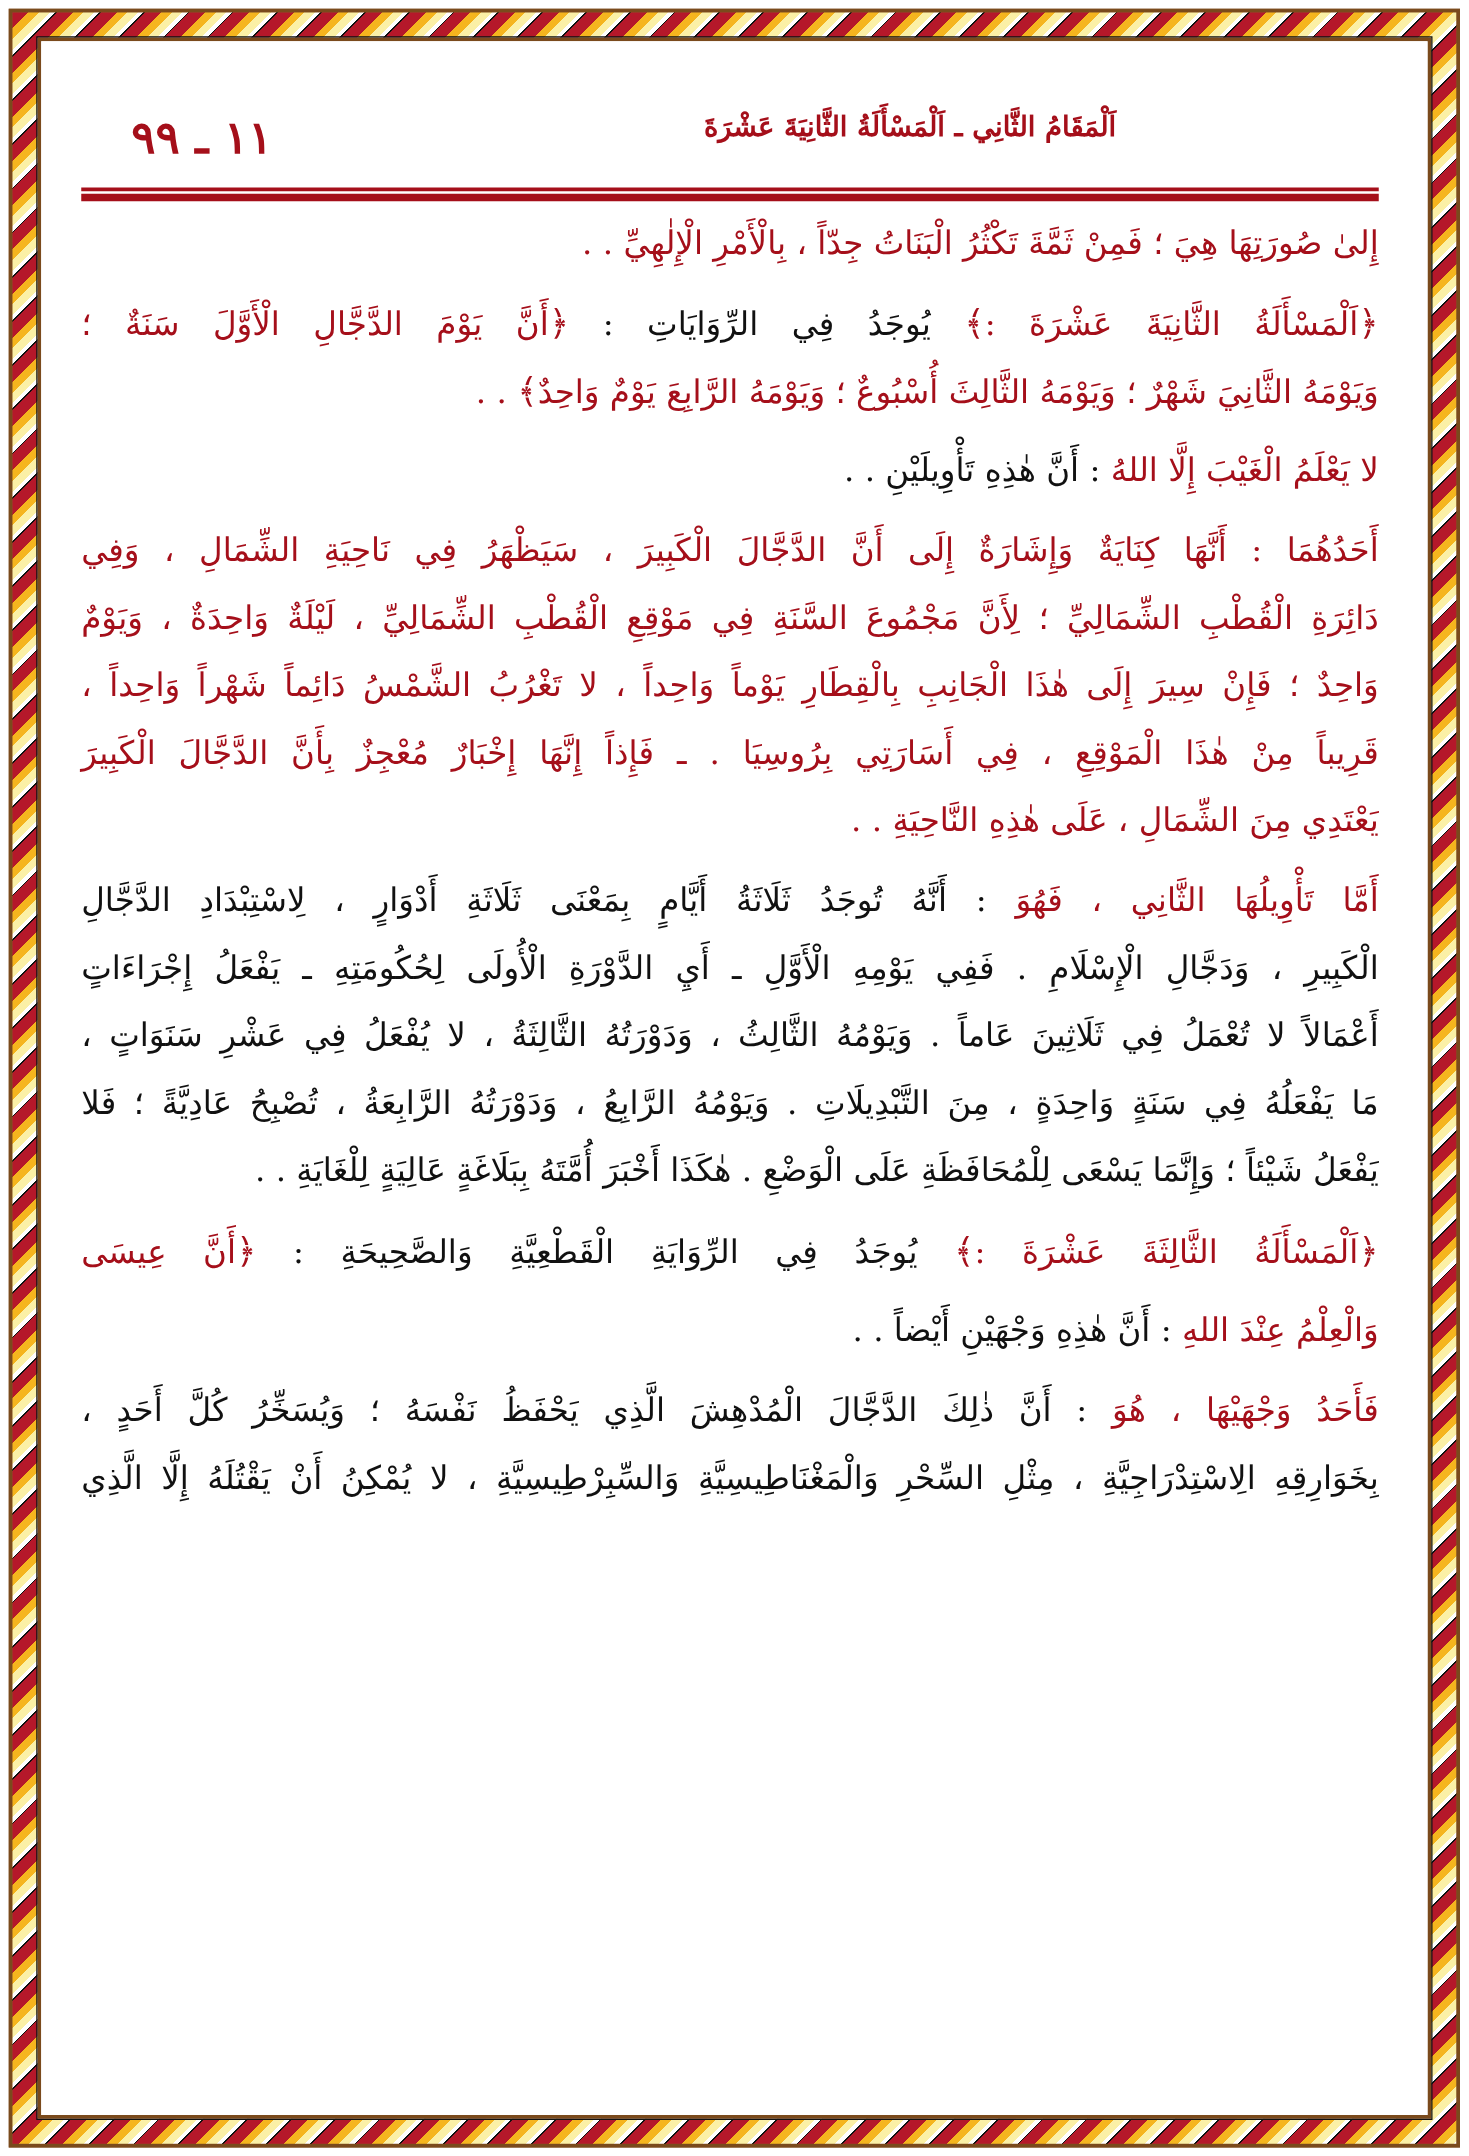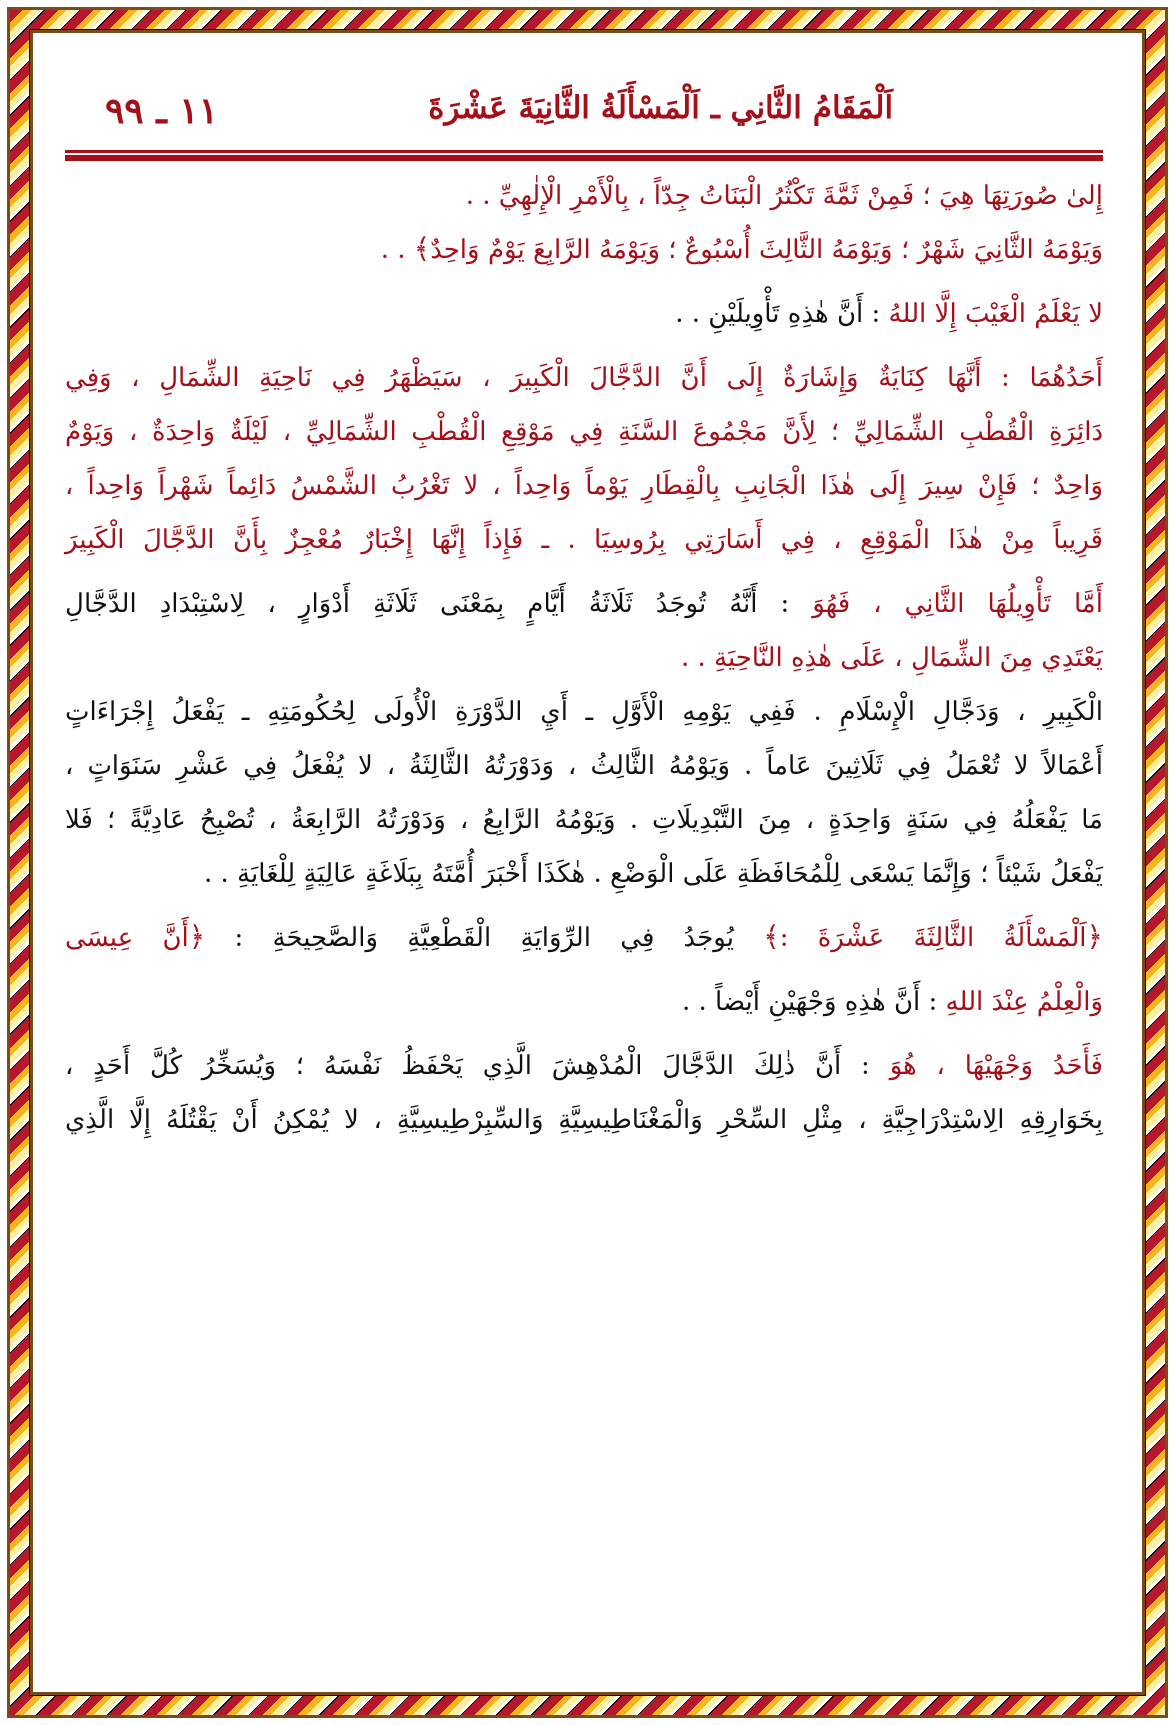--- a/index.html
+++ b/index.html
@@ -6,21 +6,21 @@
   body{width:1175px;height:1725px;position:relative;overflow:hidden;font-family:"DejaVu Serif","Liberation Serif",serif;}
   .frame-outer{position:absolute;left:7px;top:7px;width:1161px;height:1711px;box-sizing:border-box;border:3px solid #7a4a1c;background:#8b5a2b;}
   .frame-band{position:absolute;left:10px;top:10px;width:1155px;height:1705px;box-sizing:border-box;
     background:
       repeating-linear-gradient(135deg,#b5182a 0 9px,#f5b51e 9px 15px,#fbf0a6 15px 21px,#fff 21px 24px,#111 24px 25px);
   }
   .frame-inner-border{position:absolute;left:30px;top:30px;width:1115px;height:1665px;box-sizing:border-box;border:3px solid #7a4a1c;outline:1px solid #111;background:#fff;}
   .page{position:absolute;left:33px;top:33px;width:1109px;height:1659px;background:#fff;}
 
   .header{position:absolute;left:32px;top:48px;width:1038px;height:60px;direction:rtl;}
-  .header-title{position:absolute;right:210px;top:8px;font-size:31px;font-weight:bold;color:#a50f1a;white-space:nowrap;}
+  .header-title{position:absolute;right:210px;top:8px;font-size:22px;font-weight:bold;color:#a50f1a;white-space:nowrap;}
   .header-pagenum{position:absolute;left:40px;top:8px;font-size:36px;font-weight:bold;color:#a50f1a;direction:rtl;white-space:nowrap;}
   .rule-thin{position:absolute;left:32px;top:117px;width:1038px;height:3px;background:#a50f1a;}
   .rule-thick{position:absolute;left:32px;top:122px;width:1038px;height:6px;background:#a50f1a;}
 
   .body{position:absolute;left:32px;top:135px;width:1038px;direction:rtl;}
   .line{height:54px;line-height:54px;font-size:26px;white-space:nowrap;text-align:justify;text-align-last:justify;direction:rtl;}
   .line.last{text-align-last:right;}
   .line.gap{margin-top:10px;}
   .red{color:#a50f1a;font-weight:normal;}
   .black{color:#111;}
@@ -36,28 +36,29 @@
 <div class="page">
   <div class="header">
     <span class="header-title">اَلْمَقَامُ الثَّانِي ـ اَلْمَسْأَلَةُ الثَّانِيَةَ عَشْرَةَ</span>
     <span class="header-pagenum">١١ ـ ٩٩</span>
   </div>
   <div class="rule-thin"></div>
   <div class="rule-thick"></div>
 
   <div class="body" id="body">
       <div class="line last"><span class="red">إِلىٰ صُورَتِهَا هِيَ ؛ فَمِنْ ثَمَّةَ تَكْثُرُ الْبَنَاتُ جِدّاً ، بِالْأَمْرِ الْإِلٰهِيِّ . .</span></div>
+      <div class="line gap"><span class="orn">﴿</span><span class="red">اَلْمَسْأَلَةُ الثَّانِيَةَ عَشْرَةَ :</span><span class="orn">﴾</span><span class="black"> يُوجَدُ فِي الرِّوَايَاتِ : </span><span class="orn">﴿</span><span class="red">أَنَّ يَوْمَ الدَّجَّالِ الْأَوَّلَ سَنَةٌ ؛</span></div>
       <div class="line last"><span class="red">وَيَوْمَهُ الثَّانِيَ شَهْرٌ ؛ وَيَوْمَهُ الثَّالِثَ أُسْبُوعٌ ؛ وَيَوْمَهُ الرَّابِعَ يَوْمٌ وَاحِدٌ</span><span class="orn">﴾</span><span class="red"> . .</span></div>
       <div class="line last gap"><span class="red">لا يَعْلَمُ الْغَيْبَ إِلَّا اللهُ</span><span class="black"> : أَنَّ هٰذِهِ تَأْوِيلَيْنِ . .</span></div>
       <div class="line gap"><span class="red">أَحَدُهُمَا : أَنَّهَا كِنَايَةٌ وَإِشَارَةٌ إِلَى أَنَّ الدَّجَّالَ الْكَبِيرَ ، سَيَظْهَرُ فِي نَاحِيَةِ الشِّمَالِ ، وَفِي</span></div>
       <div class="line"><span class="red">دَائِرَةِ الْقُطْبِ الشِّمَالِيِّ ؛ لِأَنَّ مَجْمُوعَ السَّنَةِ فِي مَوْقِعِ الْقُطْبِ الشِّمَالِيِّ ، لَيْلَةٌ وَاحِدَةٌ ، وَيَوْمٌ</span></div>
       <div class="line"><span class="red">وَاحِدٌ ؛ فَإِنْ سِيرَ إِلَى هٰذَا الْجَانِبِ بِالْقِطَارِ يَوْماً وَاحِداً ، لا تَغْرُبُ الشَّمْسُ دَائِماً شَهْراً وَاحِداً ،</span></div>
       <div class="line"><span class="red">قَرِيباً مِنْ هٰذَا الْمَوْقِعِ ، فِي أَسَارَتِي بِرُوسِيَا . ـ فَإِذاً إِنَّهَا إِخْبَارٌ مُعْجِزٌ بِأَنَّ الدَّجَّالَ الْكَبِيرَ</span></div>
+      <div class="line last"><span class="red">يَعْتَدِي مِنَ الشِّمَالِ ، عَلَى هٰذِهِ النَّاحِيَةِ . .</span></div>
       <div class="line gap"><span class="red">أَمَّا تَأْوِيلُهَا الثَّانِي ، فَهُوَ</span><span class="black"> : أَنَّهُ تُوجَدُ ثَلَاثَةُ أَيَّامٍ بِمَعْنَى ثَلَاثَةِ أَدْوَارٍ ، لِاسْتِبْدَادِ الدَّجَّالِ</span></div>
-      <div class="line last"><span class="red">يَعْتَدِي مِنَ الشِّمَالِ ، عَلَى هٰذِهِ النَّاحِيَةِ . .</span></div>
       <div class="line"><span class="black">الْكَبِيرِ ، وَدَجَّالِ الْإِسْلَامِ . فَفِي يَوْمِهِ الْأَوَّلِ ـ أَيِ الدَّوْرَةِ الْأُولَى لِحُكُومَتِهِ ـ يَفْعَلُ إِجْرَاءَاتٍ</span></div>
       <div class="line"><span class="black">أَعْمَالاً لا تُعْمَلُ فِي ثَلَاثِينَ عَاماً . وَيَوْمُهُ الثَّالِثُ ، وَدَوْرَتُهُ الثَّالِثَةُ ، لا يُفْعَلُ فِي عَشْرِ سَنَوَاتٍ ،</span></div>
       <div class="line"><span class="black">مَا يَفْعَلُهُ فِي سَنَةٍ وَاحِدَةٍ ، مِنَ التَّبْدِيلَاتِ . وَيَوْمُهُ الرَّابِعُ ، وَدَوْرَتُهُ الرَّابِعَةُ ، تُصْبِحُ عَادِيَّةً ؛ فَلا</span></div>
       <div class="line last"><span class="black">يَفْعَلُ شَيْئاً ؛ وَإِنَّمَا يَسْعَى لِلْمُحَافَظَةِ عَلَى الْوَضْعِ . هٰكَذَا أَخْبَرَ أُمَّتَهُ بِبَلَاغَةٍ عَالِيَةٍ لِلْغَايَةِ . .</span></div>
       <div class="line gap"><span class="orn">﴿</span><span class="red">اَلْمَسْأَلَةُ الثَّالِثَةَ عَشْرَةَ :</span><span class="orn">﴾</span><span class="black"> يُوجَدُ فِي الرِّوَايَةِ الْقَطْعِيَّةِ وَالصَّحِيحَةِ : </span><span class="orn">﴿</span><span class="red">أَنَّ عِيسَى</span></div>
       <div class="line last gap"><span class="red">وَالْعِلْمُ عِنْدَ اللهِ</span><span class="black"> : أَنَّ هٰذِهِ وَجْهَيْنِ أَيْضاً . .</span></div>
       <div class="line gap"><span class="red">فَأَحَدُ وَجْهَيْهَا ، هُوَ</span><span class="black"> : أَنَّ ذٰلِكَ الدَّجَّالَ الْمُدْهِشَ الَّذِي يَحْفَظُ نَفْسَهُ ؛ وَيُسَخِّرُ كُلَّ أَحَدٍ ،</span></div>
       <div class="line"><span class="black">بِخَوَارِقِهِ الِاسْتِدْرَاجِيَّةِ ، مِثْلِ السِّحْرِ وَالْمَغْنَاطِيسِيَّةِ وَالسِّبِرْطِيسِيَّةِ ، لا يُمْكِنُ أَنْ يَقْتُلَهُ إِلَّا الَّذِي</span></div>
     </div>
 </div>

